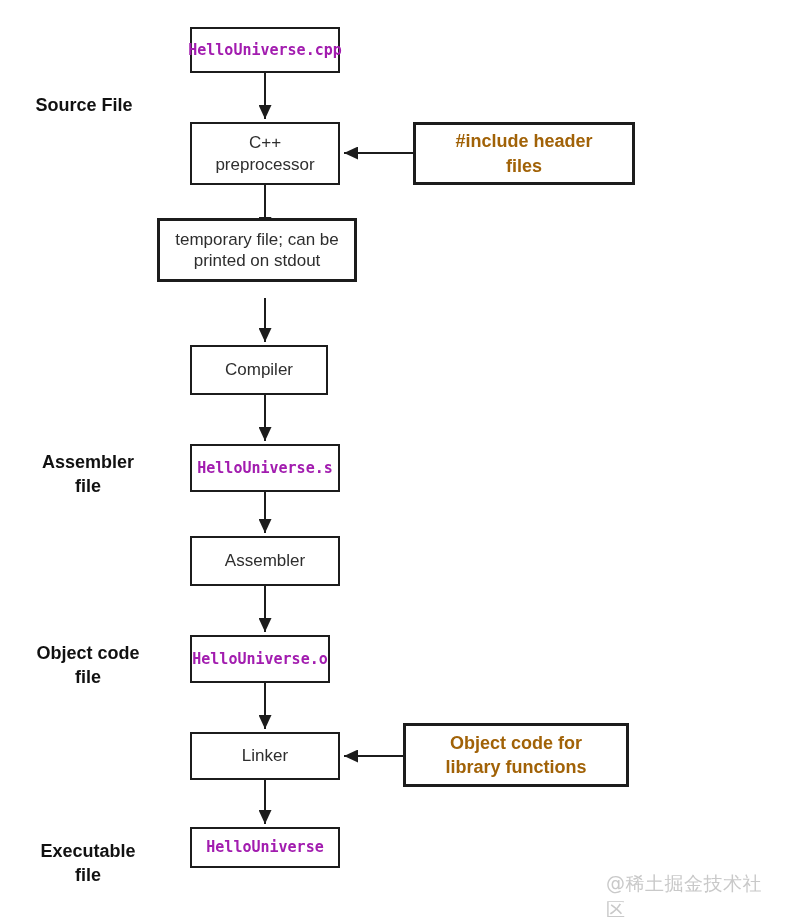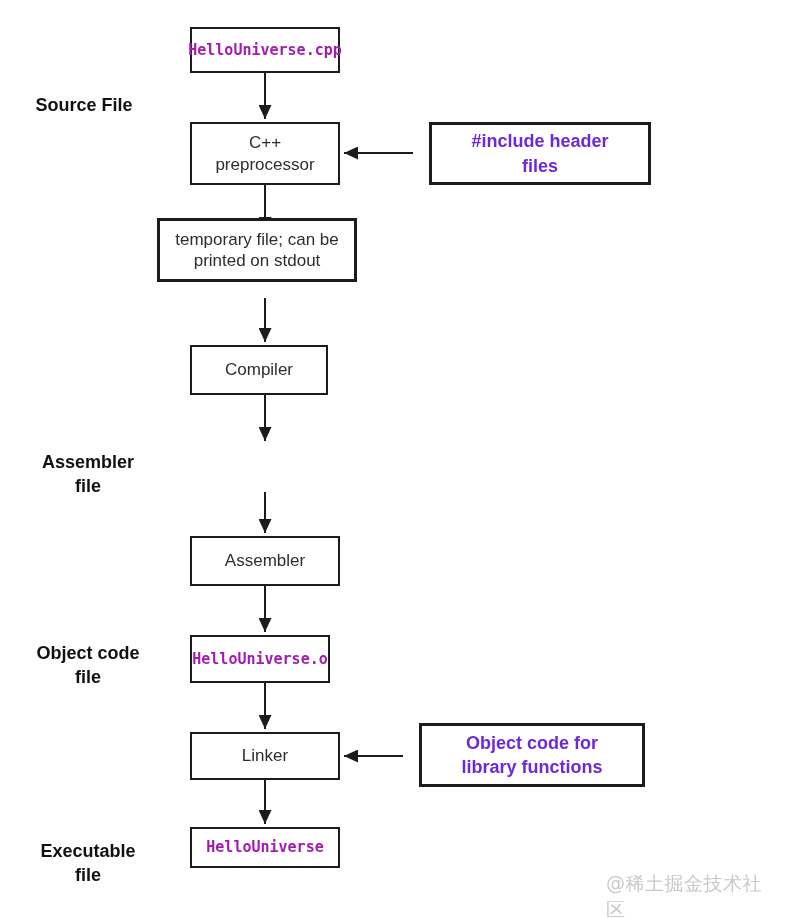--- a/index.html
+++ b/index.html
@@ -32,23 +32,22 @@
   .box.thick { border-width: 3px; }
   .box.mono {
     font-family: "DejaVu Sans Mono", "Liberation Mono", monospace;
     font-weight: 700;
     font-size: 15px;
     color: #a21caf;
   }
   .box.boldtxt {
     font-weight: 700;
     font-size: 18px;
-    color: #6d28d9;
+    color: #a16207;
     line-height: 1.35;
-    margin-left: 16px;
   }
   .stage-label {
     position: absolute;
     font-weight: 700;
     font-size: 18px;
     color: #111111;
     text-align: center;
     line-height: 1.35;
     white-space: pre-line;
   }
@@ -121,20 +120,21 @@
 file</div>
   <div class="stage-label" id="lbl-exe">Executable
 file</div>
 
   <div class="box mono" id="box-cpp">HelloUniverse.cpp</div>
   <div class="box" id="box-pre">C++
 preprocessor</div>
   <div class="box thick" id="box-tmp">temporary file; can be
 printed on stdout</div>
   <div class="box" id="box-cmp">Compiler</div>
+  <div class="box mono" id="box-asmf">HelloUniverse.s</div>
   <div class="box" id="box-asm">Assembler</div>
   <div class="box mono" id="box-objf">HelloUniverse.o</div>
   <div class="box" id="box-lnk">Linker</div>
   <div class="box mono" id="box-exef">HelloUniverse</div>
 
   <div class="box thick boldtxt" id="box-inc">#include header
 files</div>
   <div class="box thick boldtxt" id="box-lib">Object code for
 library functions</div>
 

